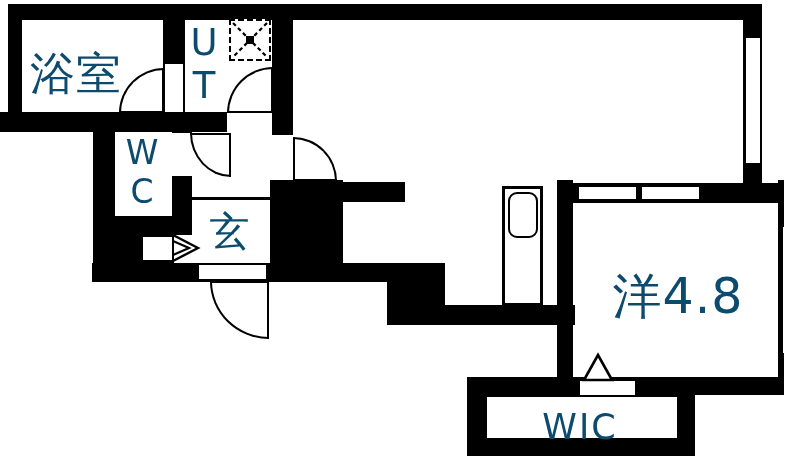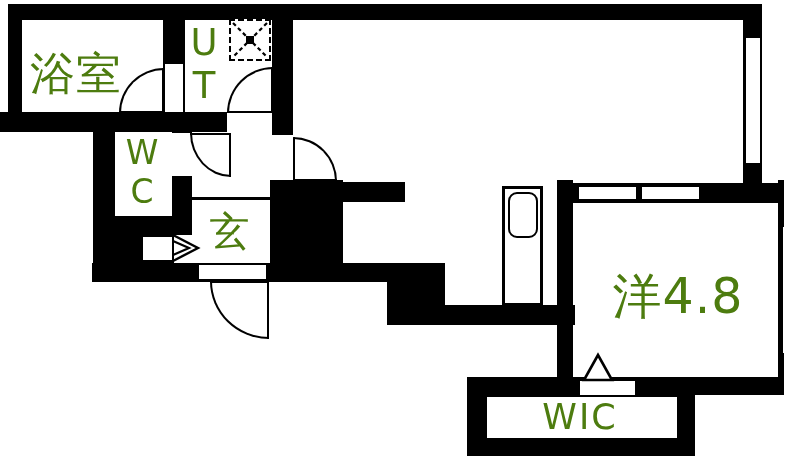--- a/index.html
+++ b/index.html
@@ -1,17 +1,17 @@
 <!DOCTYPE html>
 <html><head>
 <meta charset="utf-8">
 <style>
   html,body{margin:0;padding:0;background:#fff;}
   .plan{position:relative;width:784px;height:458px;background:#ffffff;overflow:hidden;
-        font-family:"DejaVu Sans","Liberation Sans",sans-serif;color:#4d7c0f;}
+        font-family:"DejaVu Sans","Liberation Sans",sans-serif;color:#0c4a6e;}
   .wall{position:absolute;background:#000;}
   .cut{position:absolute;background:#fff;}
   .cutb{position:absolute;background:#fff;border:2px solid #000;box-sizing:border-box;}
   .arc{position:absolute;background:#fff;border:2px solid #000;box-sizing:border-box;}
   .arc.tl{border-top-left-radius:100% 100%;}
   .arc.tr{border-top-right-radius:100% 100%;}
   .arc.bl{border-bottom-left-radius:100% 100%;}
   .room{position:absolute;background:transparent;}
   .lbl{position:absolute;transform:translate(-50%,-50%);white-space:nowrap;letter-spacing:1px;line-height:1;}
   .vlbl{position:absolute;transform:translate(-50%,-50%);writing-mode:vertical-rl;text-orientation:upright;
@@ -91,15 +91,15 @@
   <div class="room" style="left:192px;top:200px;width:78px;height:63px;"></div>
   <div class="room" style="left:293px;top:20px;width:450px;height:163px;"></div>
   <div class="room" style="left:573px;top:203px;width:205px;height:174px;"></div>
   <div class="room" style="left:487px;top:397px;width:190px;height:41px;"></div>
 
   <div class="lbl" style="left:76px;top:73px;font-size:45px;">浴室</div>
   <div class="vlbl" style="left:204px;top:64px;font-size:37px;">UT</div>
   <div class="vlbl" style="left:142px;top:172px;font-size:33px;">WC</div>
   <div class="lbl" style="left:230px;top:231px;font-size:40px;">玄</div>
   <div class="lbl" style="left:678px;top:296px;font-size:49px;">洋4.8</div>
-  <div class="lbl" style="left:580px;top:417px;font-size:35px;letter-spacing:2px;">WIC</div>
+  <div class="lbl" style="left:580px;top:427px;font-size:35px;letter-spacing:2px;">WIC</div>
 
 </div>
 
 </body></html>

